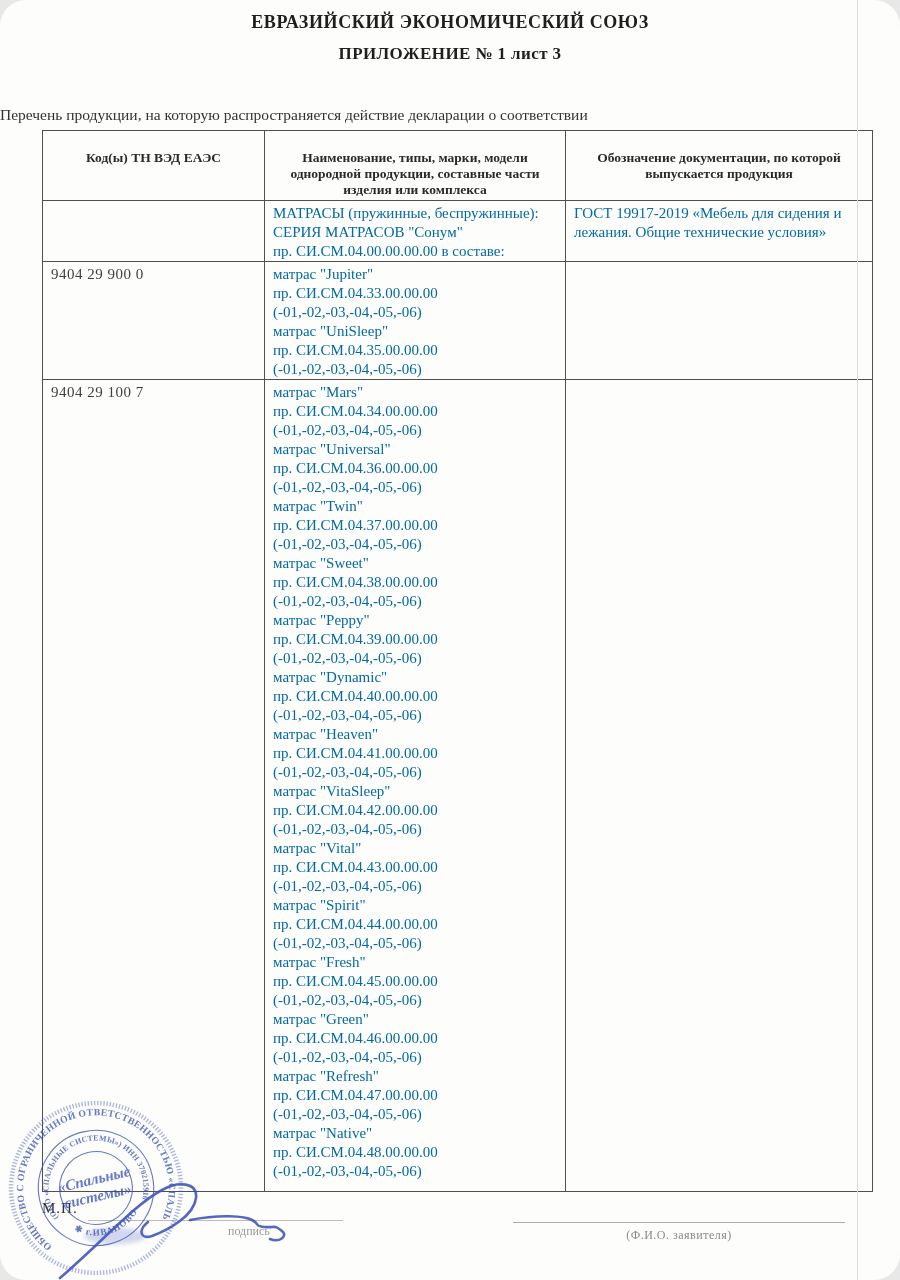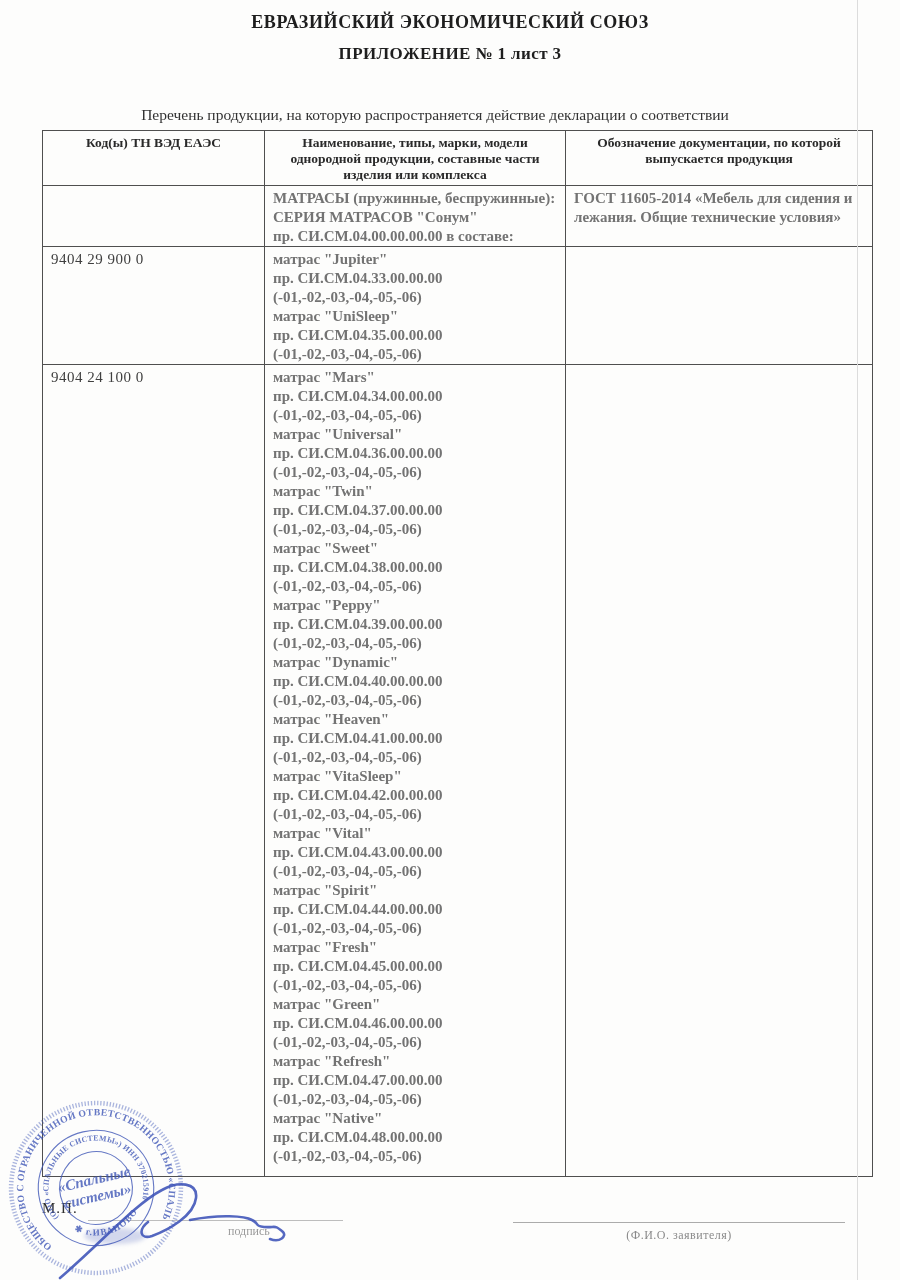--- a/index.html
+++ b/index.html
@@ -1,39 +1,40 @@
 <!DOCTYPE html>
 <html><head>
 <meta charset="utf-8">
 <style>
   html,body { margin:0; padding:0; background:#e8e8e8; }
   .page {
     position:relative; width:900px; height:1280px; margin:0 auto;
     background:#fdfdfc; overflow:hidden;
     font-family:"Liberation Serif","DejaVu Serif",serif;
     color:#3d3d3d;
+    border-radius:26px;
   }
   .abs { position:absolute; }
   .doc-head { left:0; right:0; text-align:center; color:#1e1e1e; font-weight:bold; }
   .head1 { top:12px;  font-size:18px; letter-spacing:0.6px; }
   .head2 { top:44px;  font-size:17px; letter-spacing:0.4px; }
   .head3 { top:70px;  font-size:17px; letter-spacing:0.2px; }
-  .subtitle { top:106px; left:0; right:30px; text-align:center; font-weight:normal;
+  .subtitle { top:106px; left:0; right:30px; font-weight:normal;
     font-size:15.5px; color:#333; }
 
   table.decl {
     position:absolute; left:42px; top:130px; width:830px;
     border-collapse:collapse; table-layout:fixed;
   }
   table.decl td, table.decl th { border:1px solid #4f4f4f; vertical-align:top; overflow:hidden; }
   th.hcell {
     font-size:13.5px; font-weight:bold; color:#2a2a2a;
-    text-align:center; padding:4px 8px 2px 8px; line-height:16px;
+    text-align:center; padding:19px 8px 2px 8px; line-height:16px;
   }
-  td.bcell { font-size:15px; line-height:19px; color:#737373; padding:3px 6px 0 8px;font-weight:bold; }
+  td.bcell { font-size:15px; line-height:19px; color:#0369a1; padding:3px 6px 0 8px; }
   td.code-cell { font-size:15px; line-height:19px; color:#3f3f3f; padding:3px 6px 0 8px; letter-spacing:0.5px; }
 
   .scan-line-v { left:857px; top:0; width:1px; height:1280px; background:#dcdcdc; }
 
   .mp-label { left:42px; top:1200px; font-size:15px; color:#2f2f2f; letter-spacing:1px; z-index:1; }
   .sign-line { left:88px; top:1220px; width:255px; height:1px; background:#bdbdbd; z-index:0; }
   .sign-caption { left:228px; top:1224px; font-size:12px; color:#9a9a9a; z-index:0; }
 
   .fio-block { left:513px; top:1188px; width:332px; text-align:center; }
   .fio-name { font-size:16px; color:#3a3a3a; }
@@ -67,38 +68,38 @@
       <th class="hcell">Обозначение документации, по которой выпускается продукция</th>
     </tr>
     <tr style="height:60px">
       <td class="code-cell"></td>
       <td class="bcell">
             <div>МАТРАСЫ (пружинные, беспружинные):</div>
             <div>СЕРИЯ МАТРАСОВ "Сонум"</div>
             <div>пр. СИ.СМ.04.00.00.00.00 в составе:</div>
           </td>
       <td class="bcell">
-            <div>ГОСТ 11605-2014 «Мебель для сидения и</div>
+            <div>ГОСТ 19917-2019 «Мебель для сидения и</div>
             <div>лежания. Общие технические условия»</div>
           </td>
     </tr>
     <tr style="height:113px">
       <td class="code-cell">9404 29 900 0</td>
       <td class="bcell">
             <div>матрас "Jupiter"</div>
             <div>пр. СИ.СМ.04.33.00.00.00</div>
             <div>(-01,-02,-03,-04,-05,-06)</div>
             <div>матрас "UniSleep"</div>
             <div>пр. СИ.СМ.04.35.00.00.00</div>
             <div>(-01,-02,-03,-04,-05,-06)</div>
           </td>
       <td class="bcell"></td>
     </tr>
     <tr style="height:812px">
-      <td class="code-cell">9404 24 100 0</td>
+      <td class="code-cell">9404 29 100 7</td>
       <td class="bcell">
             <div>матрас "Mars"</div>
             <div>пр. СИ.СМ.04.34.00.00.00</div>
             <div>(-01,-02,-03,-04,-05,-06)</div>
             <div>матрас "Universal"</div>
             <div>пр. СИ.СМ.04.36.00.00.00</div>
             <div>(-01,-02,-03,-04,-05,-06)</div>
             <div>матрас "Twin"</div>
             <div>пр. СИ.СМ.04.37.00.00.00</div>
             <div>(-01,-02,-03,-04,-05,-06)</div>

